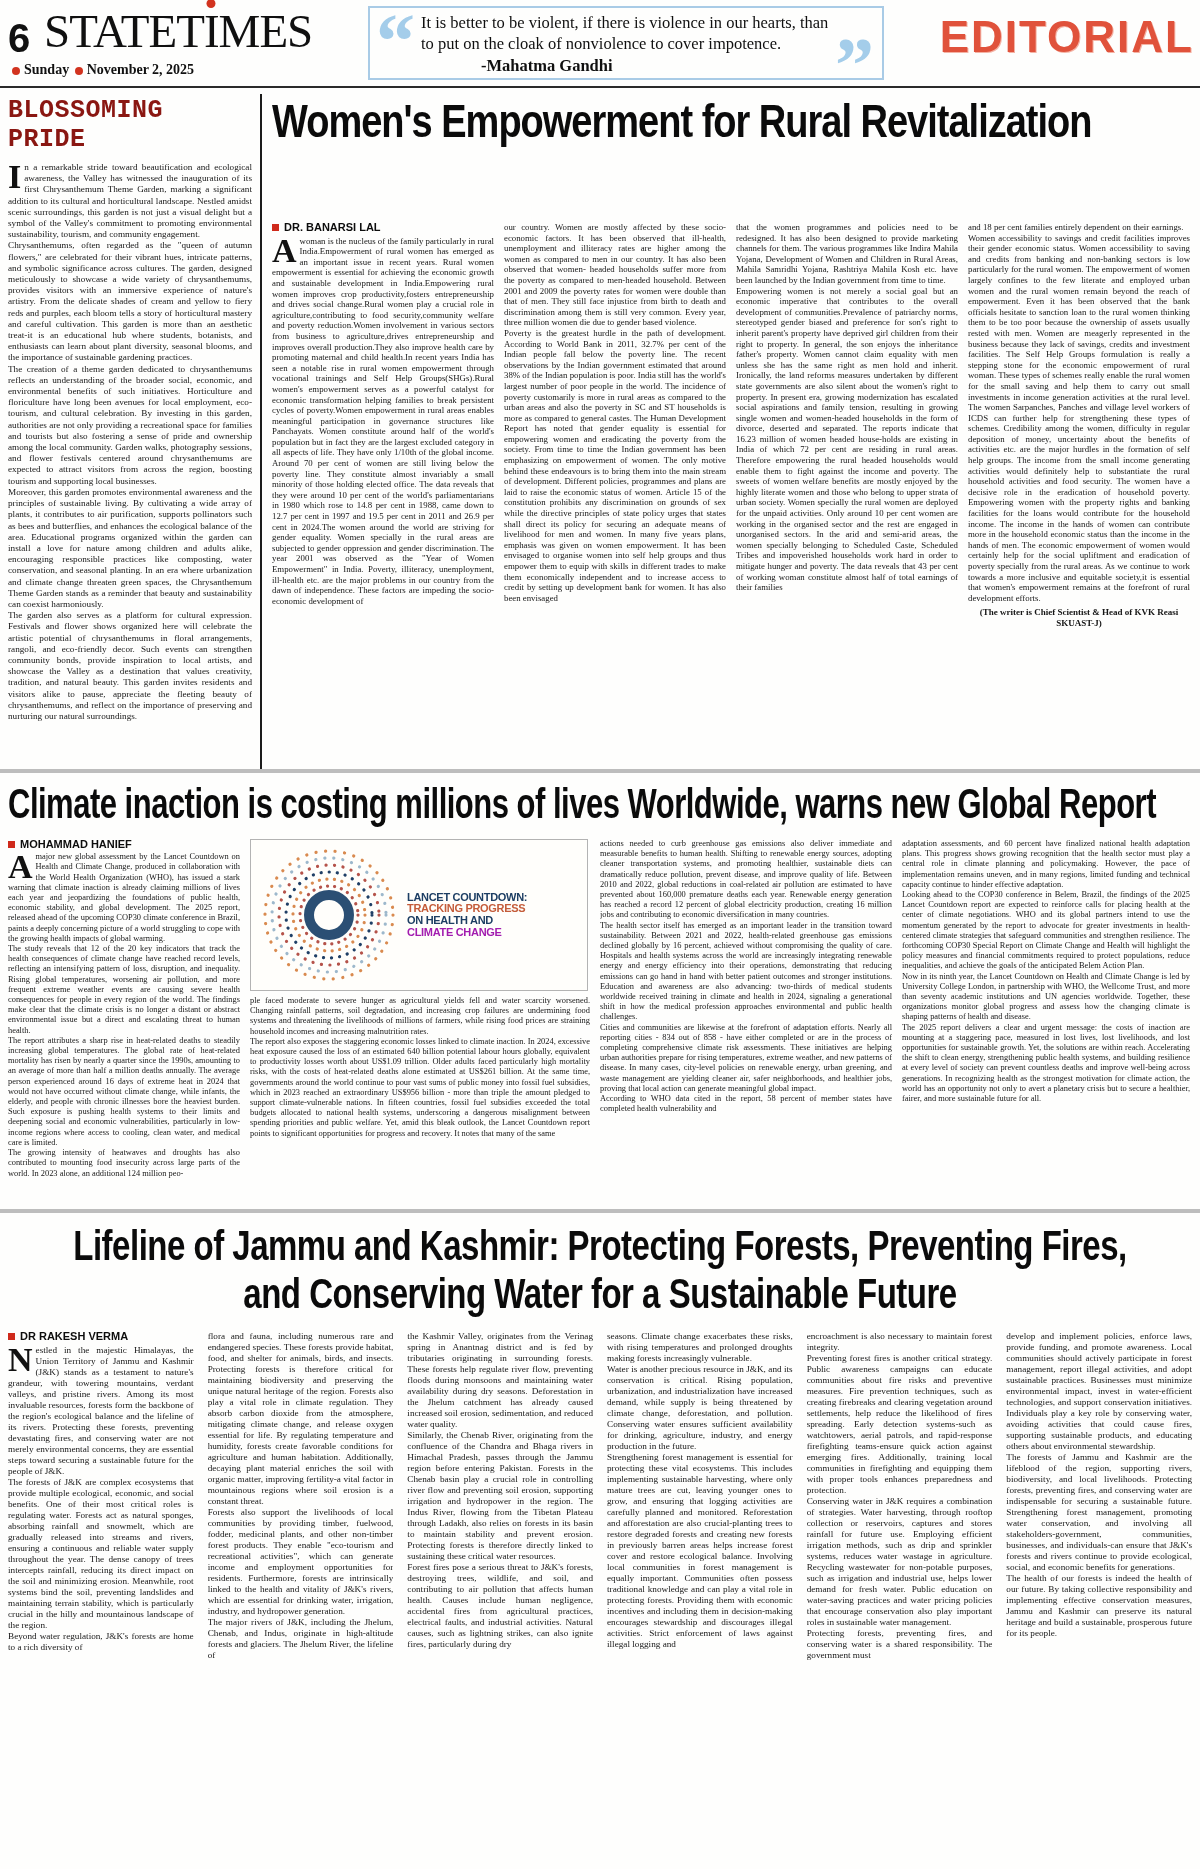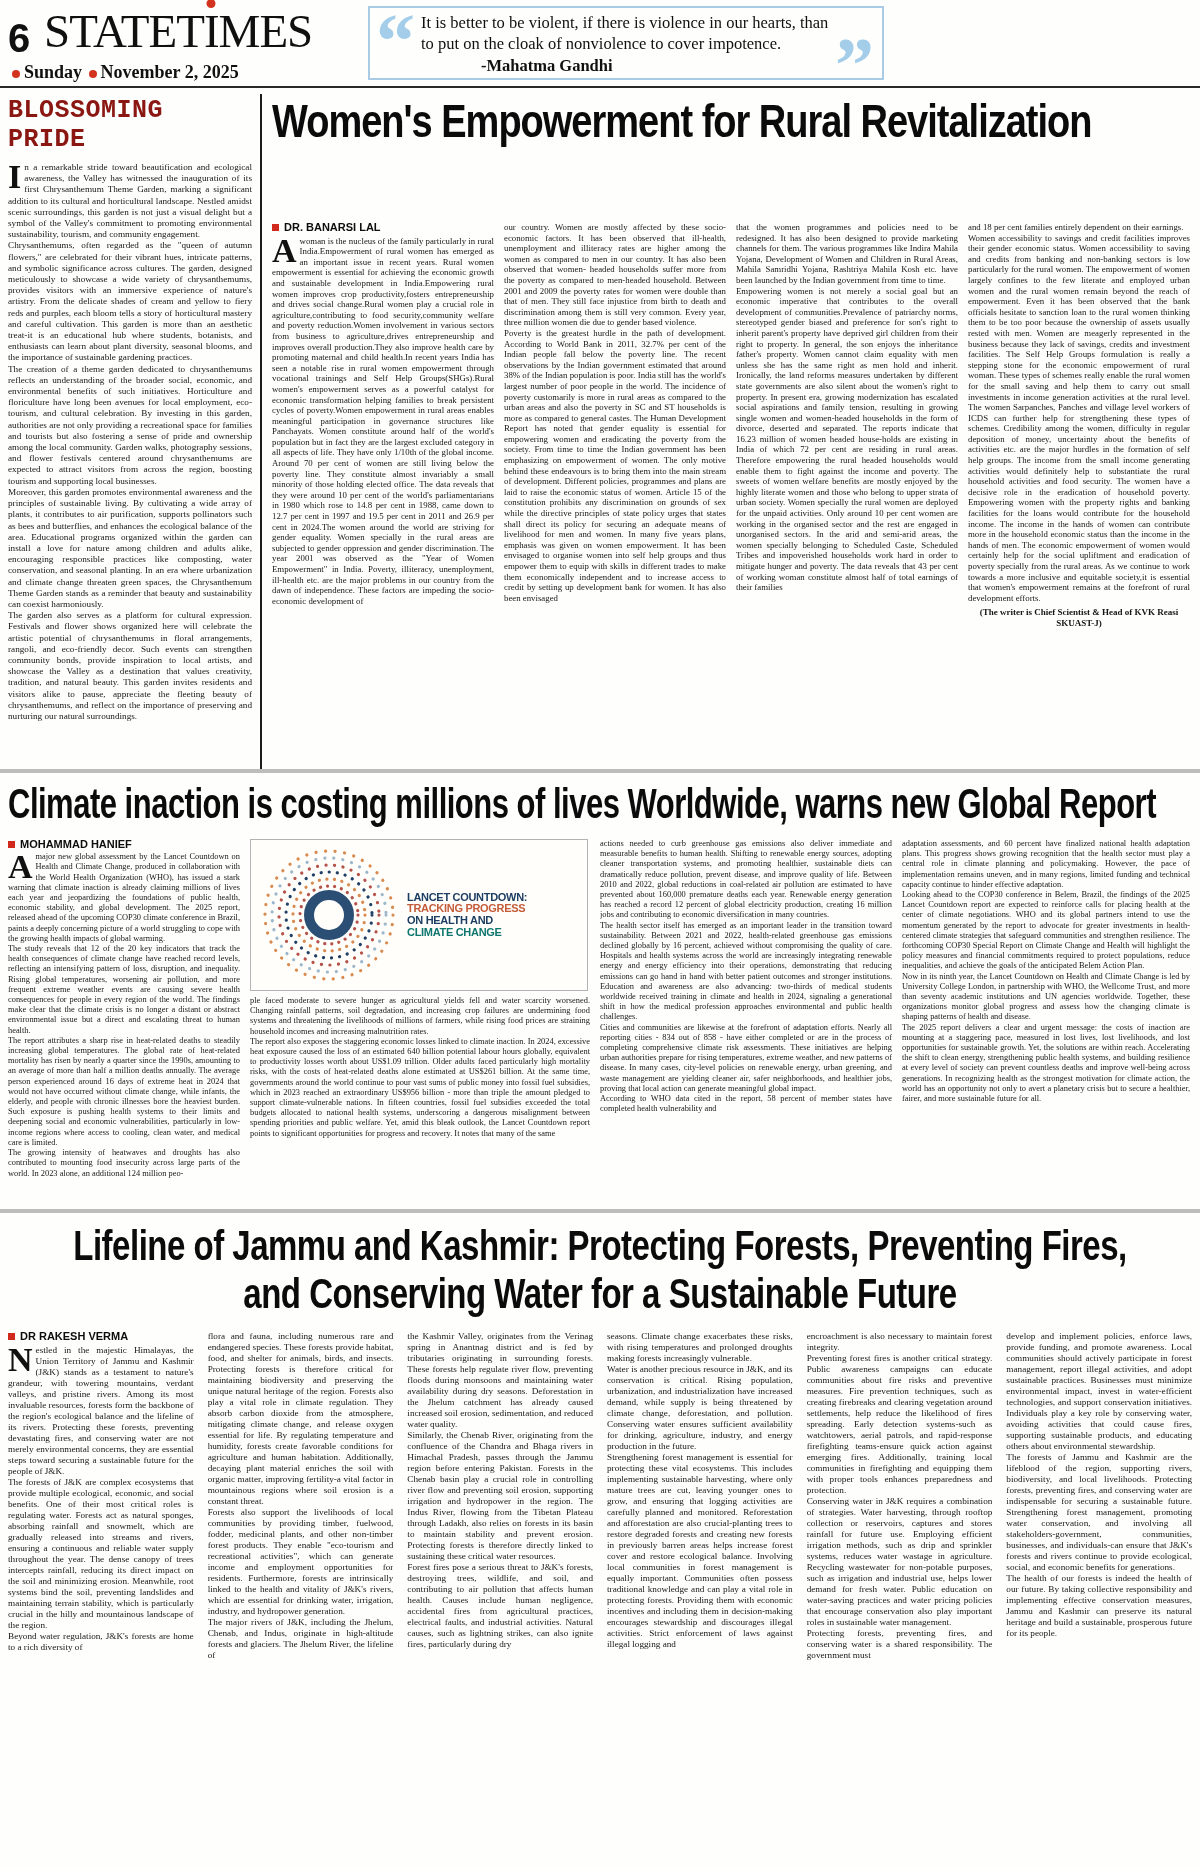--- a/index.html
+++ b/index.html
@@ -8,21 +8,21 @@
     position:relative; width:1200px; height:1869px; margin:0 auto;
     background:#fefefd; color:#161616; overflow:hidden;
     font-family:"Liberation Serif", serif;
   }
   
   .header { position:relative; height:88px; border-bottom:2px solid #2a2a2a; padding:4px 8px 0 8px; }
   .page-num { position:absolute; left:8px; top:16px; font-family:"Liberation Sans",sans-serif; font-weight:bold; font-size:40px; color:#111; }
   .masthead { position:absolute; left:44px; top:4px; font-family:"Liberation Serif",serif; font-size:47px; letter-spacing:-1px; color:#101010; white-space:nowrap; }
   .masthead .i-wrap { position:relative; }
   .masthead .red-dot { position:absolute; left:50%; transform:translateX(-50%); top:-6px; width:9px; height:9px; border-radius:50%; background:#d2331f; }
-  .date-row { position:absolute; left:10px; top:62px; font-family:"Liberation Serif",serif; font-weight:bold; font-size:18px; color:#111; }
+  .date-row { position:absolute; left:10px; top:62px; font-family:"Liberation Serif",serif; font-weight:bold; font-size:14px; color:#111; }
   .date-row .dot { display:inline-block; width:8px; height:8px; border-radius:50%; background:#d2331f; margin:0 4px 0 2px; vertical-align:middle; }
   .quote-box { position:absolute; left:368px; top:6px; width:516px; height:74px; border:2px solid #a9cbe6; padding:4px 8px 2px 6px; display:flex; }
   .q-glyph { font-family:"Liberation Serif",serif; font-weight:bold; color:#a4cdea; font-size:78px; line-height:0.75; }
   .q-open { margin-right:6px; }
   .q-close { align-self:flex-end; margin-left:4px; line-height:0.3; }
   .quote-text { font-size:16.5px; line-height:1.3; color:#101010; font-family:"Liberation Serif",serif; }
   .quote-author { display:inline-block; margin-left:60px; font-weight:bold; }
   .section-label { position:absolute; right:6px; top:12px; font-family:"Liberation Sans",sans-serif; font-weight:800; font-size:44px; letter-spacing:2px; color:#e0523b; text-shadow:1px 1px 0 #f4b3a5; }
   
   .byline { font-family:"Liberation Sans",sans-serif; font-weight:bold; font-size:11px; color:#0d0d0d; margin-bottom:3px; white-space:nowrap; }
@@ -47,21 +47,21 @@
   .credit { font-weight:bold; text-align:center; margin-top:4px; font-size:9px; line-height:10.8px; }
   
   .climate { padding:6px 8px 0 8px; height:436px; overflow:hidden; }
   .climate-head { height:46px; }
   .climate-head .squeeze { font-size:31px; letter-spacing:-0.5px; transform:scaleY(1.35); white-space:nowrap; }
   .climate-cols { display:flex; gap:10px; margin-top:14px; height:362px; overflow:hidden; }
   .climate .ccol { font-size:8.4px; line-height:10.2px; overflow:hidden; height:100%; }
   .ccol1 { width:232px; } .ccol2 { width:340px; } .ccol3 { width:292px; } .ccol4 { width:288px; }
   .figure { width:338px; height:152px; border:1px solid #b3b3b3; background:#fffefb; display:flex; align-items:center; padding:4px 6px; margin-bottom:5px; }
   .fig-text { font-family:"Liberation Sans",sans-serif; font-weight:bold; font-size:11px; line-height:1.05; letter-spacing:-0.3px; }
-  .fig-text .navy { color:#1d3e63; } .fig-text .orange { color:#c45c3a; } .fig-text .lightred { color:#0f766e; }
+  .fig-text .navy { color:#1d3e63; } .fig-text .orange { color:#c45c3a; } .fig-text .lightred { color:#a21caf; }
   
   .lifeline { padding:8px 8px 0 8px; height:655px; overflow:hidden; }
   .life-head { text-align:center; height:96px; }
   .life-head .squeeze { font-size:33px; letter-spacing:-0.5px; transform:scaleY(1.3); transform-origin:center top; white-space:nowrap; }
   .life-head .l2 { display:block; margin-top:10px; }
   .life-cols { display:flex; gap:14px; margin-top:14px; height:534px; overflow:hidden; }
   .lifeline .lcol { flex:1; font-size:9.2px; line-height:11px; overflow:hidden; height:100%; }
 </style>
 </head>
 <body>
@@ -73,20 +73,21 @@
     <div class="masthead"><span>STATET</span><span class="i-wrap"><span class="red-dot"></span><span>I</span></span><span>MES</span></div>
     <div class="date-row">
       <span class="dot"></span><span>Sunday</span>
       <span class="dot"></span><span>November 2, 2025</span>
     </div>
     <div class="quote-box">
       <span class="q-glyph q-open">“</span>
       <div class="quote-text"><span>It is better to be violent, if there is violence in our hearts, than to put on the cloak of nonviolence to cover impotence.</span><span class="quote-author">-Mahatma Gandhi</span></div>
       <span class="q-glyph q-close">”</span>
     </div>
+    <div class="section-label">EDITORIAL</div>
   </header>
 
   <div class="top-section">
 
     <article class="bloss">
       <h2 class="headline bloss-head">BLOSSOMING PRIDE</h2>
       <div class="body-text bloss-body"><span class="dropcap">I</span><span>n a remarkable stride toward beautification and ecological awareness, the Valley has witnessed the inauguration of its first Chrysanthemum Theme Garden, marking a significant addition to its cultural and horticultural landscape. Nestled amidst scenic surroundings, this garden is not just a visual delight but a symbol of the Valley's commitment to promoting environmental sustainability, tourism, and community engagement.
 Chrysanthemums, often regarded as the "queen of autumn flowers," are celebrated for their vibrant hues, intricate patterns, and symbolic significance across cultures. The garden, designed meticulously to showcase a wide variety of chrysanthemums, provides visitors with an immersive experience of nature's artistry. From the delicate shades of cream and yellow to fiery reds and purples, each bloom tells a story of horticultural mastery and careful cultivation. This garden is more than an aesthetic treat-it is an educational hub where students, botanists, and enthusiasts can learn about plant diversity, seasonal blooms, and the importance of sustainable gardening practices.
 The creation of a theme garden dedicated to chrysanthemums reflects an understanding of the broader social, economic, and environmental benefits of such initiatives. Horticulture and floriculture have long been avenues for local employment, eco-tourism, and cultural celebration. By investing in this garden, authorities are not only providing a recreational space for families and tourists but also fostering a sense of pride and ownership among the local community. Garden walks, photography sessions, and flower festivals centered around chrysanthemums are expected to attract visitors from across the region, boosting tourism and supporting local businesses.
 Moreover, this garden promotes environmental awareness and the principles of sustainable living. By cultivating a wide array of plants, it contributes to air purification, supports pollinators such as bees and butterflies, and enhances the ecological balance of the area. Educational programs organized within the garden can install a love for nature among children and adults alike, encouraging responsible practices like composting, water conservation, and seasonal planting. In an era where urbanization and climate change threaten green spaces, the Chrysanthemum Theme Garden stands as a reminder that beauty and sustainability can coexist harmoniously.

